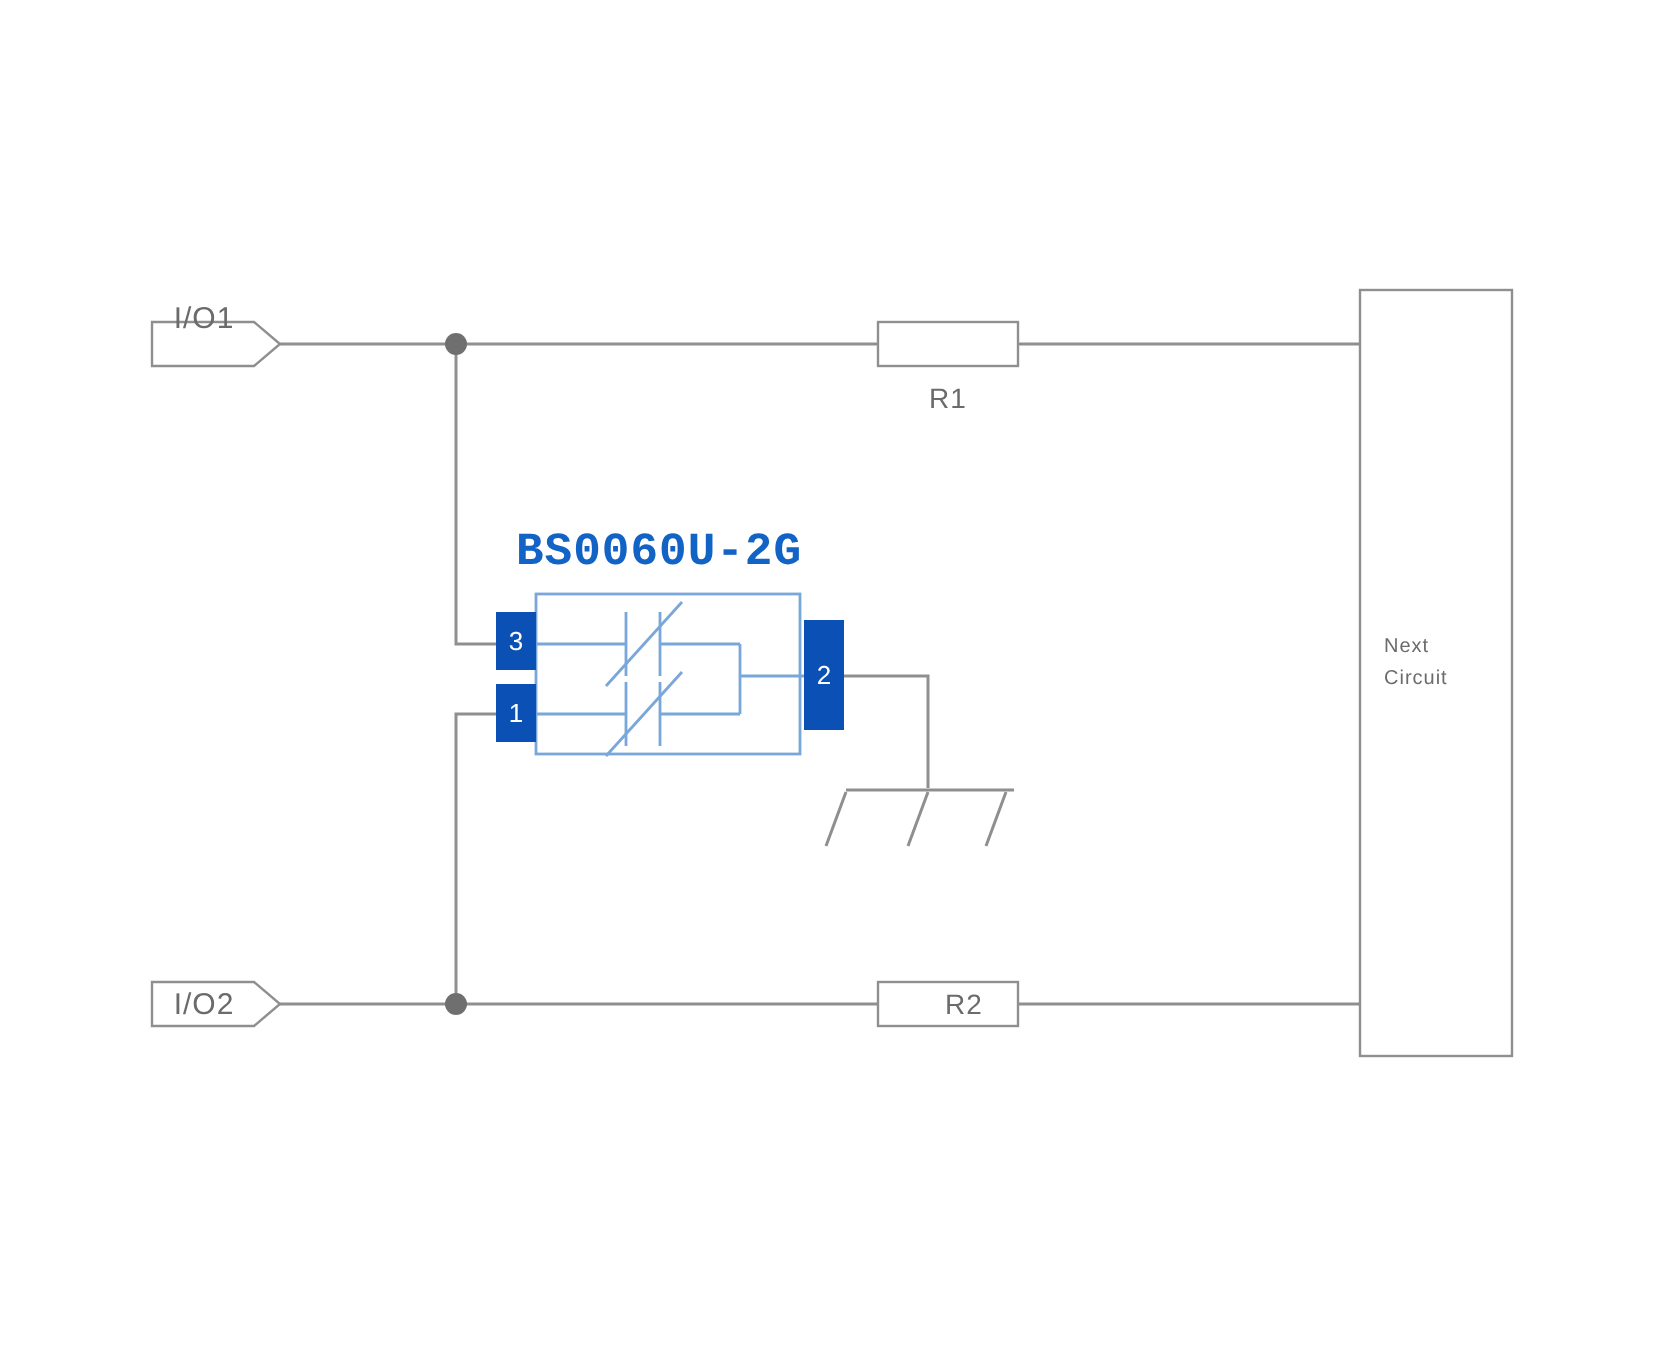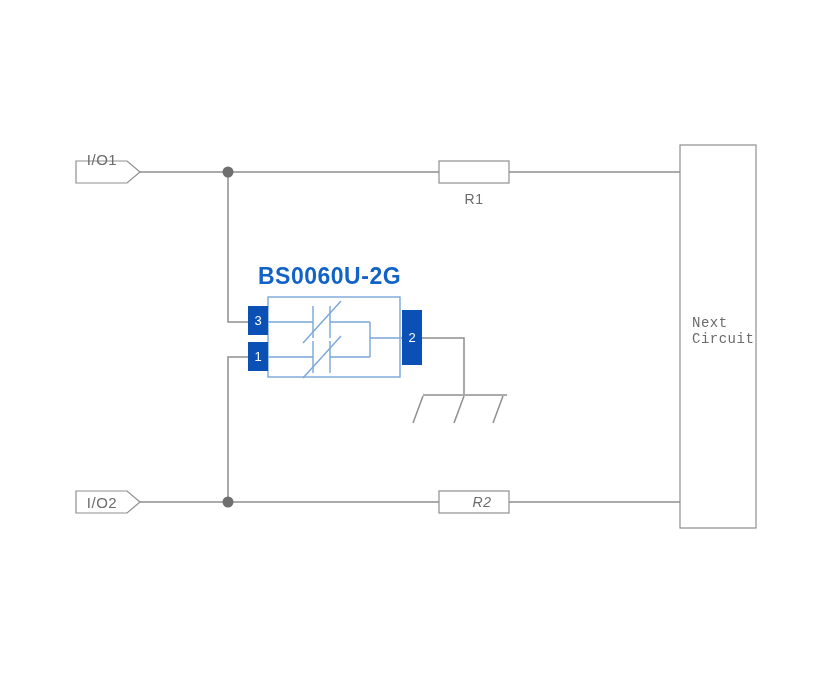--- a/index.html
+++ b/index.html
@@ -45,30 +45,30 @@
   }
   .title {
     position: absolute;
     left: 258px;
     top: 263px;
     color: var(--title-text, #1263c6);
     font-size: 23px;
     font-weight: bold;
     letter-spacing: 0.5px;
     white-space: nowrap;
+    font-family: Liberation Mono, monospace;
   }
   .next-circuit {
     position: absolute;
     left: 692px;
     top: 316px;
     color: var(--label-text, #6b6b6b);
-    font-size: 14px;
+    font-size: 10px;
     line-height: 15.5px;
     letter-spacing: 0.5px;
-    font-family: Liberation Mono, monospace;
   }
 </style>
 </head>
 <body>
 
 <div class="canvas">
 
   <svg width="832" height="675" viewBox="0 0 832 675">
 
     <polygon class="thin" points="76,161 127,161 140,172 127,183 76,183"></polygon>
@@ -115,21 +115,21 @@
       <rect class="pin" x="248" y="306" width="20" height="29"></rect>
       <rect class="pin" x="248" y="342" width="20" height="29"></rect>
       <rect class="pin" x="402" y="310" width="20" height="55"></rect>
     </g>
   </svg>
 
   <div class="lbl io-lbl" style="left:76px; top:148px; width:52px; height:22px;">I/O1</div>
   <div class="lbl io-lbl" style="left:76px; top:491px; width:52px; height:22px;">I/O2</div>
 
   <div class="lbl" style="left:439px; top:161px; width:70px; height:22px;margin-top:27px;">R1</div>
-  <div class="lbl" style="left:439px; top:491px; width:86px; height:22px;font-style:italic;">R2</div>
+  <div class="lbl" style="left:439px; top:491px; width:86px; height:22px;">R2</div>
 
   <div class="title">BS0060U-2G</div>
 
   <div class="pin-lbl" style="left:248px; top:306px; width:20px; height:29px;">3</div>
   <div class="pin-lbl" style="left:248px; top:342px; width:20px; height:29px;">1</div>
   <div class="pin-lbl" style="left:402px; top:310px; width:20px; height:55px;">2</div>
 
   <div class="next-circuit">
     <div>Next</div>
     <div>Circuit</div>

